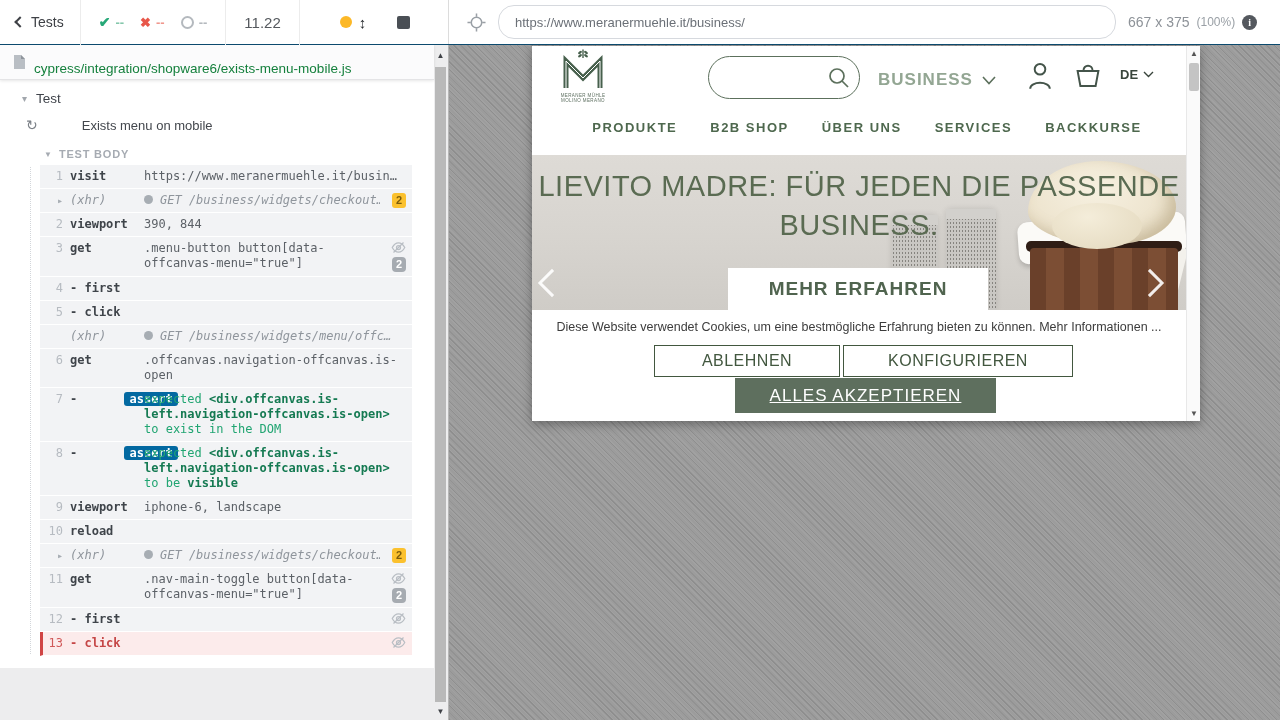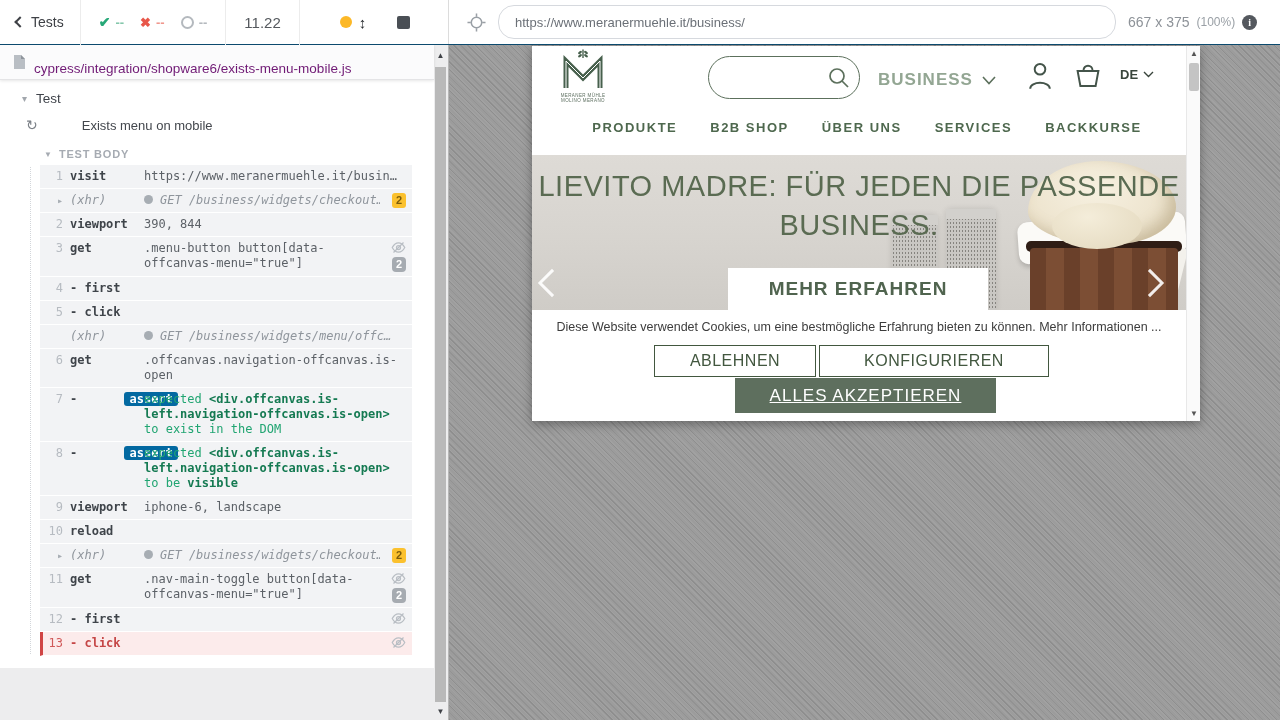--- a/index.html
+++ b/index.html
@@ -36,21 +36,21 @@
   #viewport-zoom { font-size:12px; color:#9aa0a6; }
   #info-icon { width:15px; height:15px; border-radius:50%; background:#54585e; color:#fff; font-size:10px;
                font-weight:bold; display:flex; align-items:center; justify-content:center; font-family:"Liberation Serif",serif; }
 
   
   #reporter { position:absolute; left:0; top:45px; width:449px; height:675px; background:#ededee;
               border-right:1px solid #b6b6b6; overflow:hidden; }
   #reporter-content { background:#fff; width:434px; padding-bottom:12px; }
   #spec-bar { height:35px; display:flex; align-items:center; gap:9px; padding:0 14px; background:#fbfbfc;
               border-bottom:1px solid #e4e4e6; box-shadow:0 1px 3px rgba(0,0,0,0.10); }
-  #spec-path { font-size:13.5px; color:#701a75; cursor:pointer; white-space:nowrap;margin-top:12px; }
+  #spec-path { font-size:13.5px; color:#15803d; cursor:pointer; white-space:nowrap;margin-top:12px; }
   #suite-row { display:flex; align-items:center; gap:9px; padding:11px 0 0 22px; cursor:pointer; }
   .tri-down { font-size:10px; color:#a2a7ad; }
   #suite-label { font-size:13.5px; color:#3f434a; }
   #test-row { display:flex; align-items:center; gap:8px; padding:11px 0 0 26px; cursor:pointer; }
   #spinner-icon { font-size:14px; color:#7b8087; }
   #test-title { font-size:13px; color:#43474d;padding-left:36px; }
   #body-header { display:flex; align-items:center; gap:7px; margin:15px 0 5px 44px; cursor:pointer; }
   #body-header .tri { font-size:8px; color:#a6abb2; }
   #body-label { font-size:11px; font-weight:bold; color:#a6abb2; letter-spacing:0.8px; }
 
@@ -149,21 +149,21 @@
               font-family:"Liberation Sans",sans-serif; font-size:19px; font-weight:bold; letter-spacing:1px;
               color:#50644f; z-index:5; cursor:pointer; }
 
   
   #cookie { position:absolute; left:0; top:264px; width:654px; height:111px; background:#fff; }
   #cookie-text { position:absolute; top:10px; width:100%; text-align:center; font-size:12.5px; color:#3c3c3c; }
   #cookie-more { cursor:pointer; }
   #cookie-row { position:absolute; top:35px; left:122px; display:flex; gap:3px; }
   .cookie-btn { height:32px; background:#fff; border:1px solid #42573f; color:#42573f; font-size:16px;
                 letter-spacing:0.5px; font-family:"Liberation Sans",sans-serif; cursor:pointer; }
-  #btn-decline { width:162px; }
+  #btn-decline { width:186px; }
   #btn-configure { width:230px; }
   #btn-accept { position:absolute; top:68px; left:203px; width:261px; height:35px; background:#5e6f5e;
                 color:#fff; border:none; font-size:17px; letter-spacing:1px;
                 font-family:"Liberation Sans",sans-serif; cursor:pointer; z-index:2;text-decoration:underline; }
 </style>
 </head>
 <body>
 
 <div id="stage">
 

